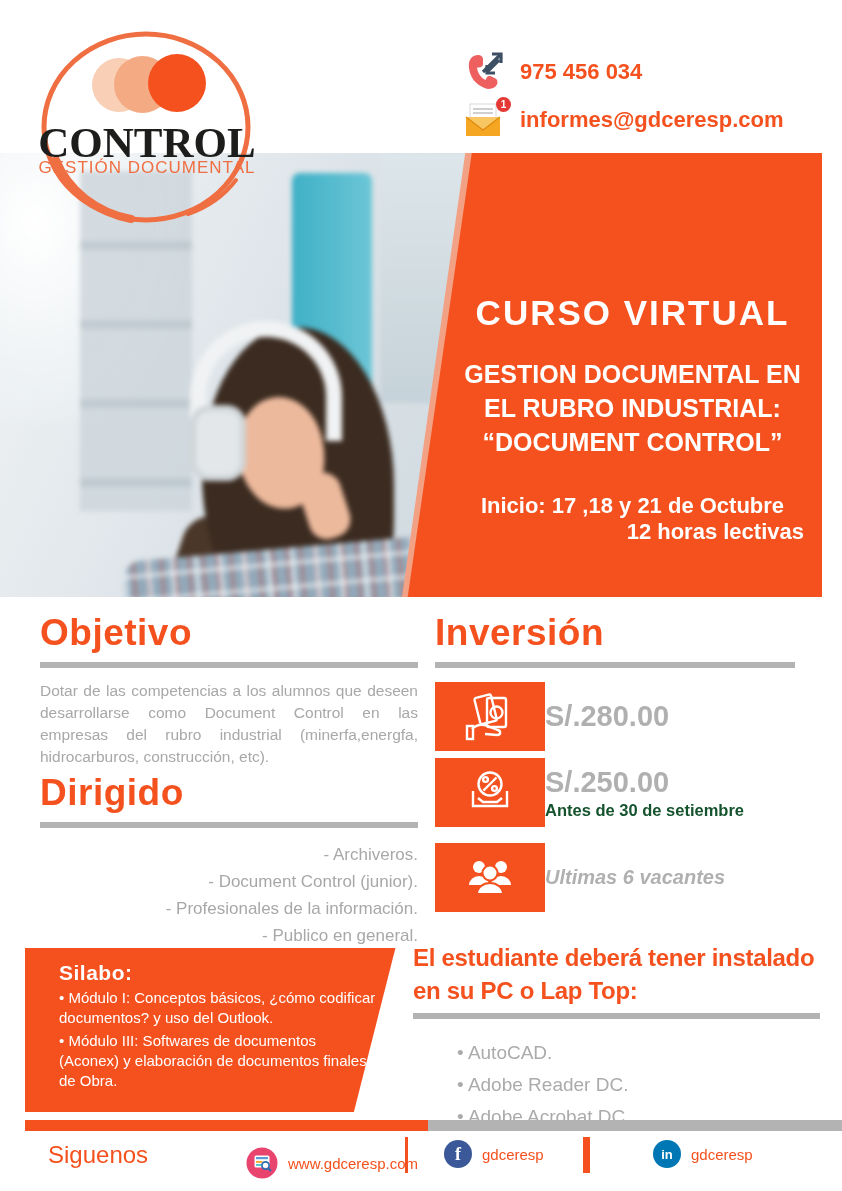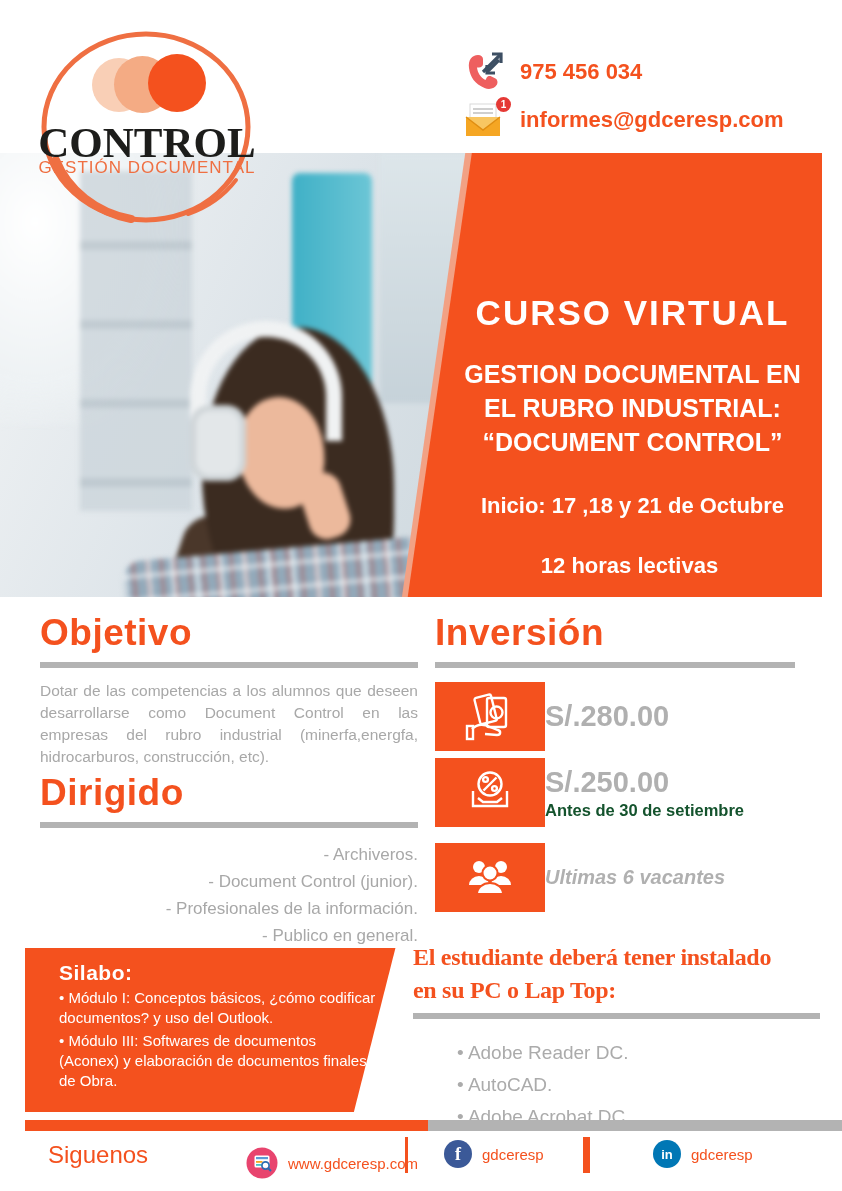--- a/index.html
+++ b/index.html
@@ -52,21 +52,21 @@
 
   .panel-edge{position:absolute;inset:0;background:#F2A184;
      clip-path:polygon(56.6% 0,58.3% 0,50.6% 100%,48.9% 100%);}
   .panel{position:absolute;inset:0;background:var(--accent);
      clip-path:polygon(57.4% 0,100% 0,100% 100%,49.6% 100%);}
   .panel-content{position:absolute;left:455px;top:0;width:355px;height:100%;color:#fff;text-align:center;}
   .hero-badge{margin-top:140px;font-size:35px;font-weight:800;letter-spacing:2px;white-space:nowrap;}
   .hero-title{margin-top:24px;font-size:25px;line-height:34px;font-weight:700;}
   .hero-title div{white-space:nowrap;}
   .hero-start{margin-top:34px;font-size:22px;font-weight:700;white-space:nowrap;}
-  .hero-hours{margin-top:34px;font-size:22px;font-weight:700;text-align:center;padding-right:6px;white-space:nowrap;}
+  .hero-hours{font-size:22px;font-weight:700;text-align:right;padding-right:6px;white-space:nowrap;}
 
   
   .section-h{font-size:37px;font-weight:800;color:var(--accent);letter-spacing:.5px;margin:0;}
   .bar{height:6px;background:var(--bar);margin-top:8px;}
 
   #objetivo{position:absolute;left:40px;top:612px;width:378px;}
   #objetivo p{margin:12px 0 0;font-size:15.5px;line-height:22px;color:var(--gray-text);text-align:justify;}
 
   #dirigido{position:absolute;left:40px;top:772px;width:378px;}
   .plain-list{margin:13px 0 0;padding:0 0 0 4px;list-style:none;
@@ -87,21 +87,21 @@
   
   #silabo{position:absolute;left:25px;top:948px;width:378px;height:164px;background:var(--accent);
      clip-path:polygon(0 0,98% 0,87% 100%,0 100%);color:#fff;
      padding:13px 26px 8px 34px;box-sizing:border-box;}
   .silabo-h{font-size:21px;font-weight:800;letter-spacing:.5px;}
   .silabo-item{font-size:15px;line-height:20px;margin-top:3px;}
 
   
   #requisitos{position:absolute;left:413px;top:941px;width:407px;}
   .req-h{font-size:24px;line-height:33px;font-weight:800;color:var(--accent);letter-spacing:-.3px;}
-  .req-h div{white-space:nowrap;font-family:Liberation Serif, serif;}
+  .req-h div{white-space:nowrap;}
   #requisitos .bar{margin-top:6px;}
   .req-list{margin:18px 0 0;padding:0 0 0 44px;list-style:none;
      font-size:19px;line-height:32px;color:#ABABAB;}
 
   
   .fbar{position:absolute;top:1120px;height:11px;}
   #fbar-orange{left:25px;width:403px;background:var(--accent);}
   #fbar-gray{left:428px;width:414px;background:var(--bar);}
   #footer{position:absolute;left:0;top:1133px;width:842px;height:58px;}
   #footer>*{position:absolute;}
@@ -277,22 +277,22 @@
   <div class="silabo-item">• Módulo III: Softwares de documentos (Aconex) y elaboración de documentos finales de Obra.</div>
 </div>
 
 <div id="requisitos">
   <div class="req-h">
     <div>El estudiante deberá tener instalado</div>
     <div>en su PC o Lap Top:</div>
   </div>
   <div class="bar"></div>
   <ul class="req-list">
+    <li>• AutoCAD.</li>
     <li>• Adobe Reader DC.</li>
-    <li>• AutoCAD.</li>
     <li>• Adobe Acrobat DC.</li>
   </ul>
 </div>
 
 <div id="fbar-orange" class="fbar"></div>
 <div id="fbar-gray" class="fbar"></div>
 
 <div id="footer">
   <div class="f-label">Siguenos</div>
 

